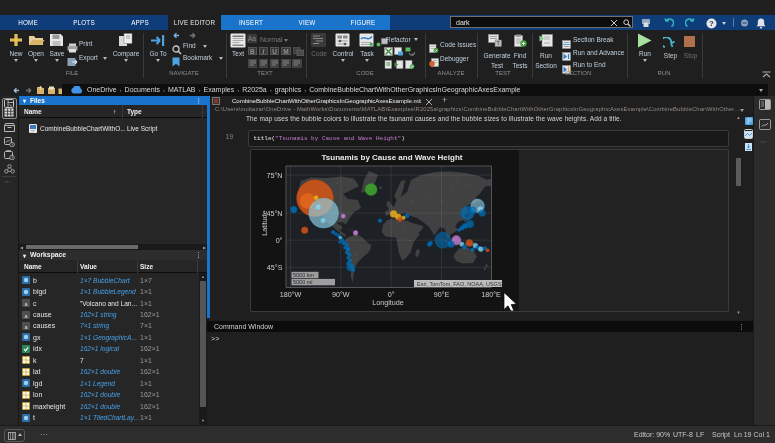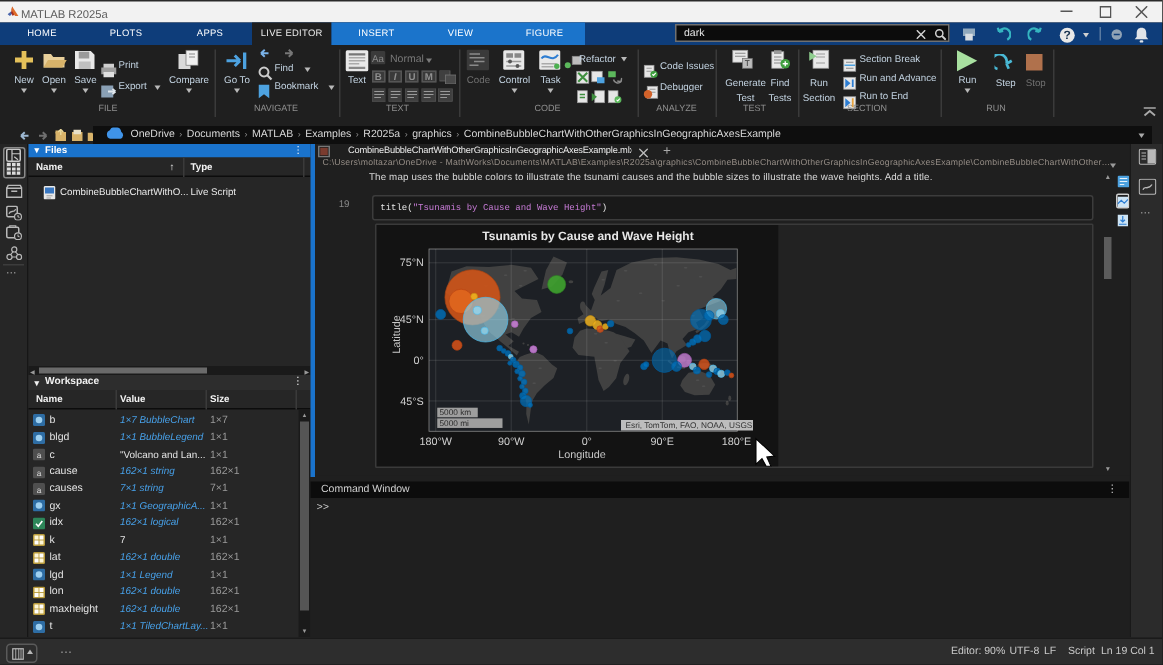--- a/index.html
+++ b/index.html
@@ -37,35 +37,20 @@
 #edbody{position:absolute;left:0;top:17.5px;width:543px;height:203.5px;overflow:hidden;}
 #cmdwin{left:207px;top:318px;width:546px;height:107px;background:#1f1f1f;}
 #cmdhdr{position:absolute;left:0;top:3px;width:546px;height:11px;background:#0c0c0c;color:#d0d0d0;font-size:7px;line-height:11px;}
 #rightbar{left:753px;top:96px;width:22px;height:329px;background:#2b2b2b;border-left:1px solid #191919;}
 #statusbar{left:0;top:425px;width:775px;height:18px;background:#2d2d2d;border-top:1px solid #1a1a1a;}
 .mono{font-family:"Liberation Mono",monospace;}
 .icobtn{position:absolute;}
 </style></head><body>
 <div id="app">
 
-<div class="abs" id="titlebar">
- <svg class="abs" style="left:5px;top:3px" width="8" height="8" viewBox="0 0 22 20">
-  <polygon points="0,14 6.5,9 9.5,12 4.5,17.5" fill="#4a66ac"></polygon>
-  <polygon points="8.5,0 13.5,13.5 9.5,17.5 6.6,11.2" fill="#a32c20"></polygon>
-  <polygon points="8.5,0 20,17.5 13.8,17.5 7.2,6.5" fill="#dd6a28"></polygon>
- </svg>
- <span style="position:absolute;left:14px;top:3.5px;font-size:7.5px;color:#5c5c5c;">MATLAB R2025a</span>
- <span style="position:absolute;left:707px;top:6px;width:8px;height:1px;background:#555;"></span>
- <svg class="abs" style="left:733px;top:3px;" width="8" height="8">
-        <rect x="0.5" y="0.5" width="7" height="7" fill="none" stroke="#555"></rect>
-      </svg>
- <svg class="abs" style="left:757px;top:3px;" width="8" height="8">
-        <path d="M0,0 L8,8 M8,0 L0,8" stroke="#555" stroke-width="1"></path>
-      </svg>
-</div>
 
 <div class="abs" id="tabstrip">
  <span class="rtab" style="left:8px;width:40px;">HOME</span>
  <span class="rtab" style="left:64px;width:40px;">PLOTS</span>
  <span class="rtab" style="left:120px;width:40px;">APPS</span>
  <div class="abs" style="left:168px;top:0;width:53px;height:15px;background:#1f1f1f;color:#ececec;font-size:6.3px;text-align:center;line-height:16px;letter-spacing:0.2px;">LIVE EDITOR</div>
  <div class="abs" style="left:221px;top:0;width:169px;height:15px;background:#1b74cb;">
   <span class="rtab" style="left:10px;width:40px;">INSERT</span>
   <span class="rtab" style="left:66px;width:40px;">VIEW</span>
   <span class="rtab" style="left:122px;width:40px;">FIGURE</span>

